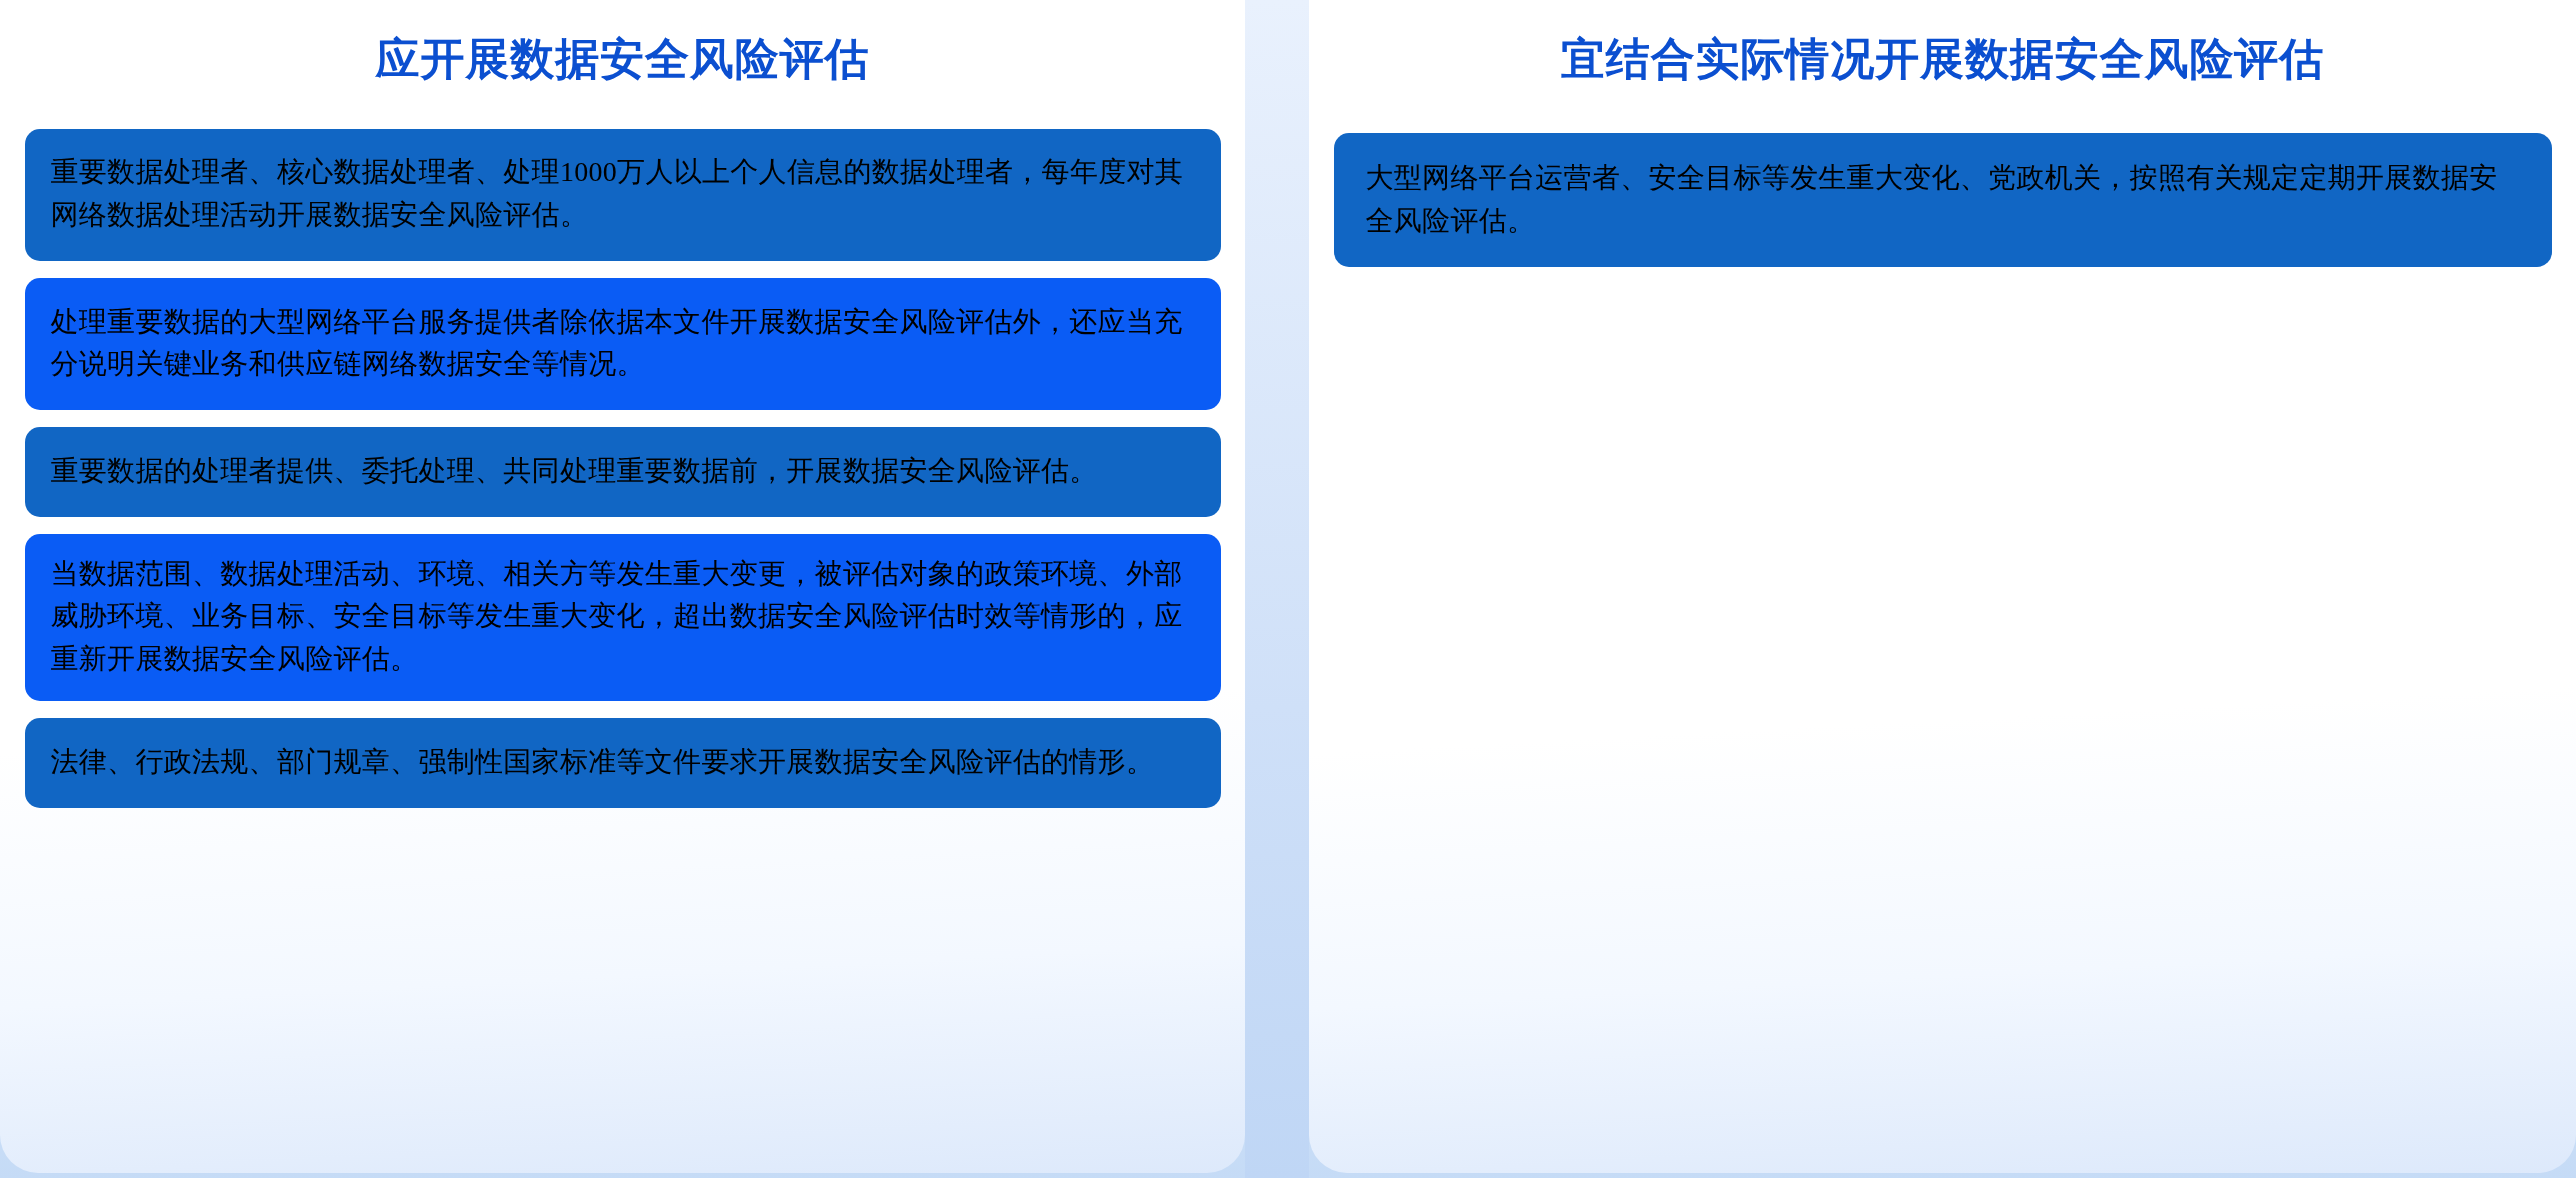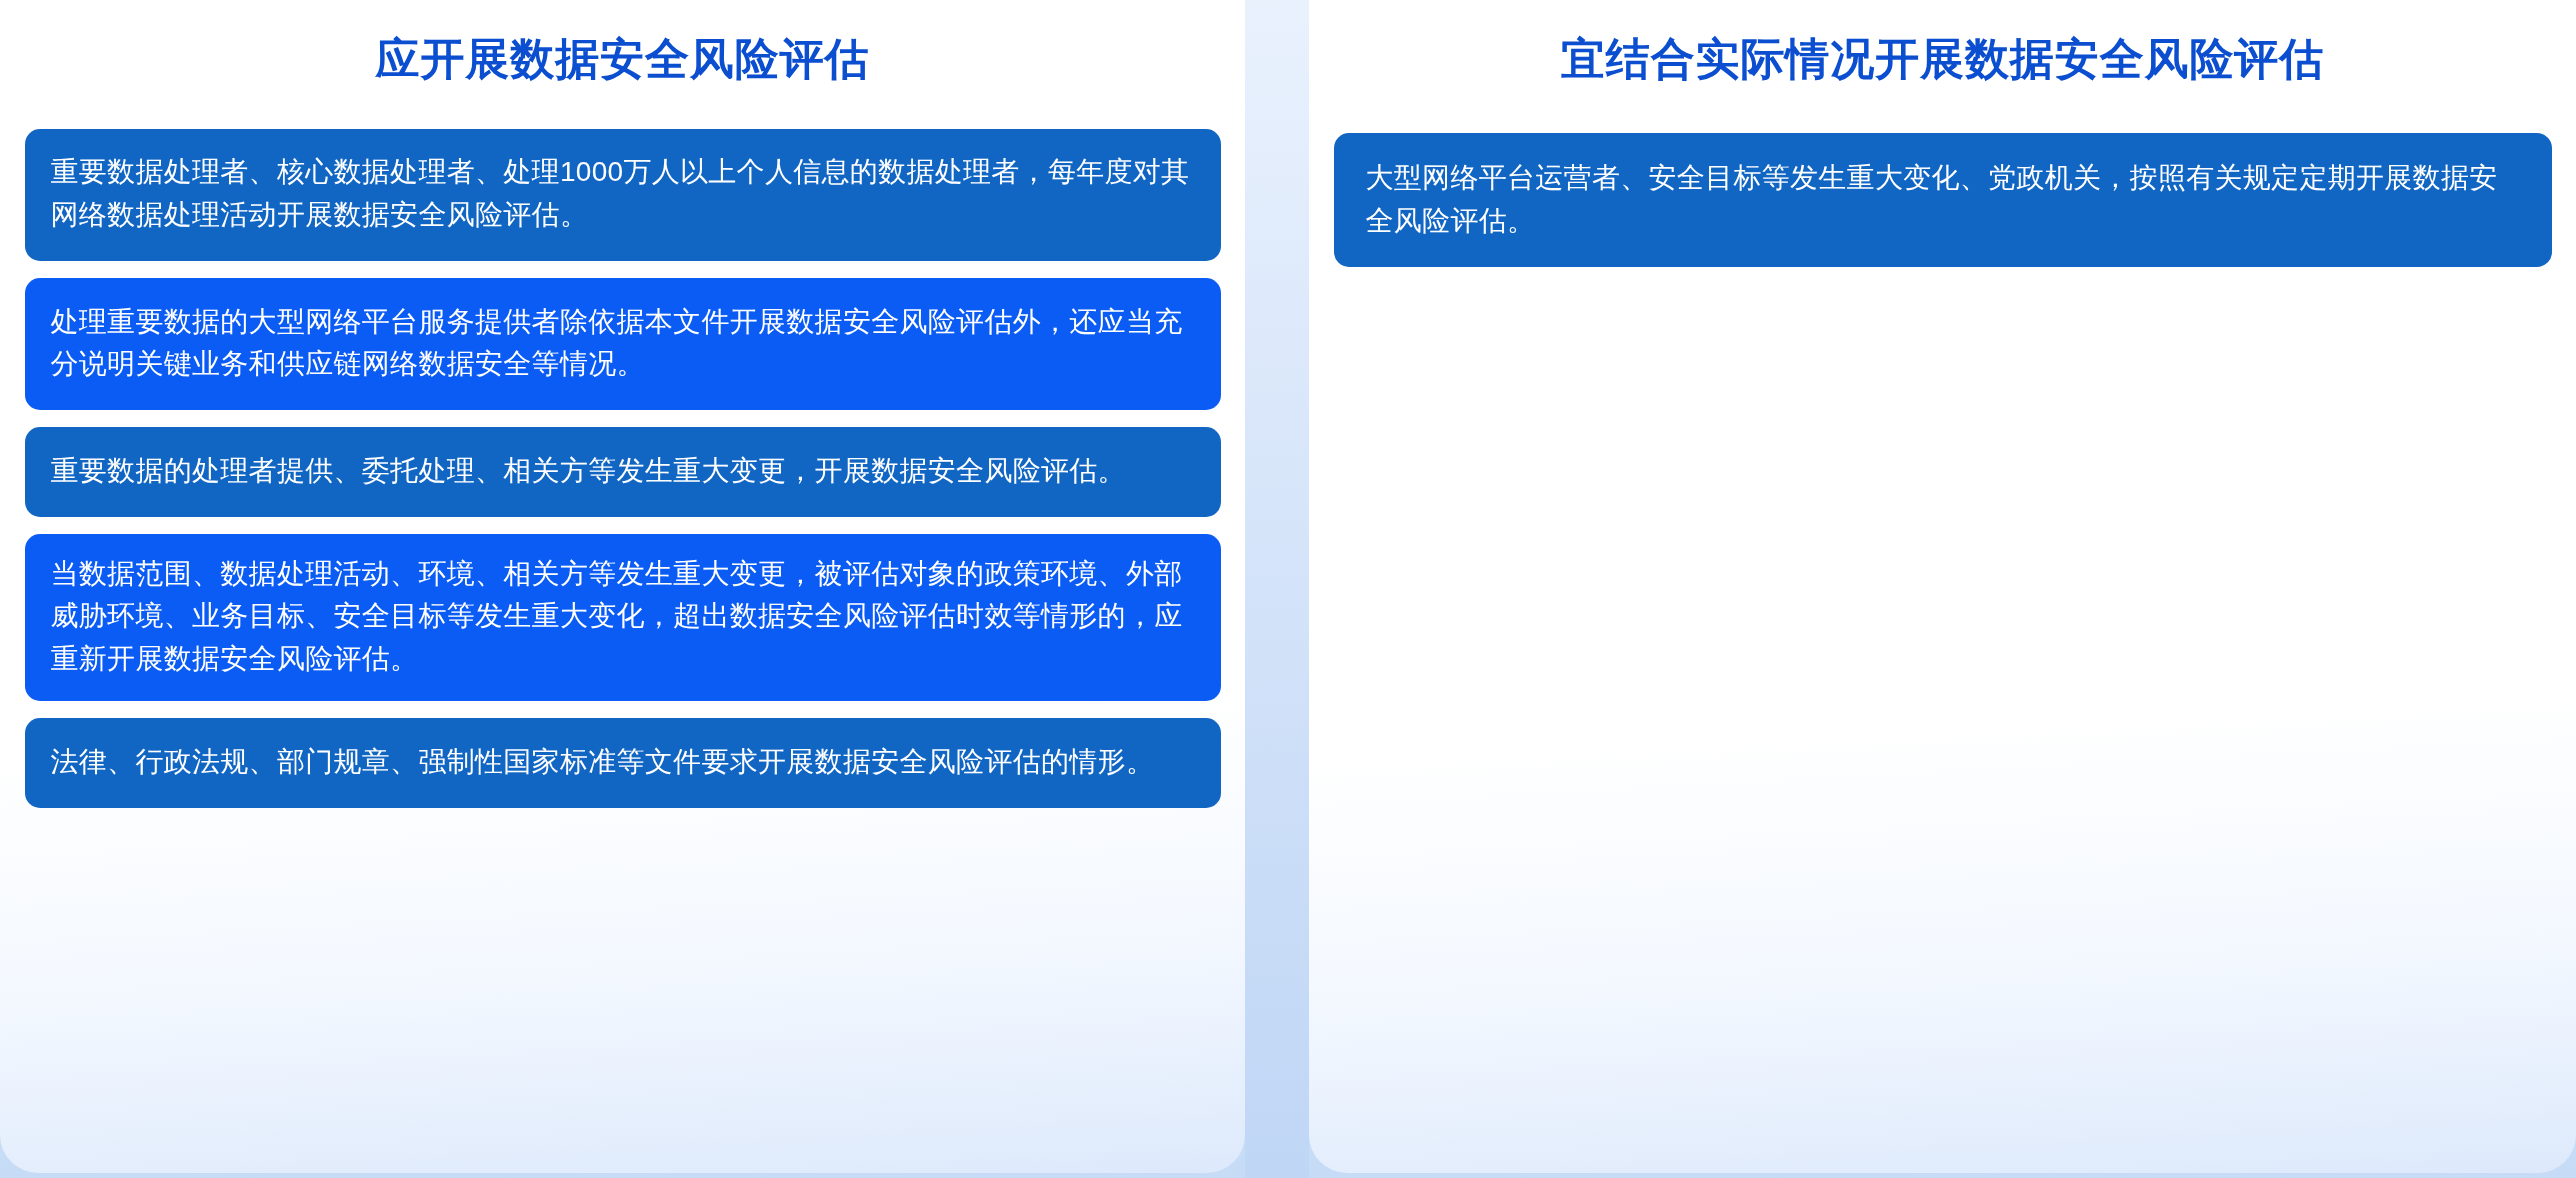--- a/index.html
+++ b/index.html
@@ -91,28 +91,29 @@
   }
 
   .card-list-right {
     margin-top: 47px;
     gap: 36px;
   }
 
   
   .card {
     border-radius: 15px;
-    color: #ffffff;
+    color: #000000;
     font-size: 28px;
     line-height: 1.52;
     font-weight: 500;
     letter-spacing: 0.3px;
     display: flex;
     align-items: center;
     padding: 21px 26px;
+    font-family: Liberation Serif, serif;
   }
 
   .card.tone-deep   { background: #1166c4; }
   .card.tone-bright { background: #0a5cf5; }
 
   .card-list-left .card { min-height: 0; }
 
   .card-left-1 { padding: 22.6px 26px 24.5px 26px; }
   .card-left-2 { padding: 22.6px 26px 24.5px 26px; }
   .card-left-3 { padding: 22.6px 26px 24.5px 26px; }
@@ -144,21 +145,21 @@
 
       <div class="card tone-deep card-left-1">
         <span class="card-text">重要数据处理者、核心数据处理者、处理1000万人以上个人信息的数据处理者，每年度对其网络数据处理活动开展数据安全风险评估。</span>
       </div>
 
       <div class="card tone-bright card-left-2">
         <span class="card-text">处理重要数据的大型网络平台服务提供者除依据本文件开展数据安全风险评估外，还应当充分说明关键业务和供应链网络数据安全等情况。</span>
       </div>
 
       <div class="card tone-deep card-left-3">
-        <span class="card-text">重要数据的处理者提供、委托处理、相关方等发生重大变更，开展数据安全风险评估。</span>
+        <span class="card-text">重要数据的处理者提供、委托处理、共同处理重要数据前，开展数据安全风险评估。</span>
       </div>
 
       <div class="card tone-bright card-left-4">
         <span class="card-text">当数据范围、数据处理活动、环境、相关方等发生重大变更，被评估对象的政策环境、外部威胁环境、业务目标、安全目标等发生重大变化，超出数据安全风险评估时效等情形的，应重新开展数据安全风险评估。</span>
       </div>
 
       <div class="card tone-deep card-left-5">
         <span class="card-text">法律、行政法规、部门规章、强制性国家标准等文件要求开展数据安全风险评估的情形。</span>
       </div>
 

